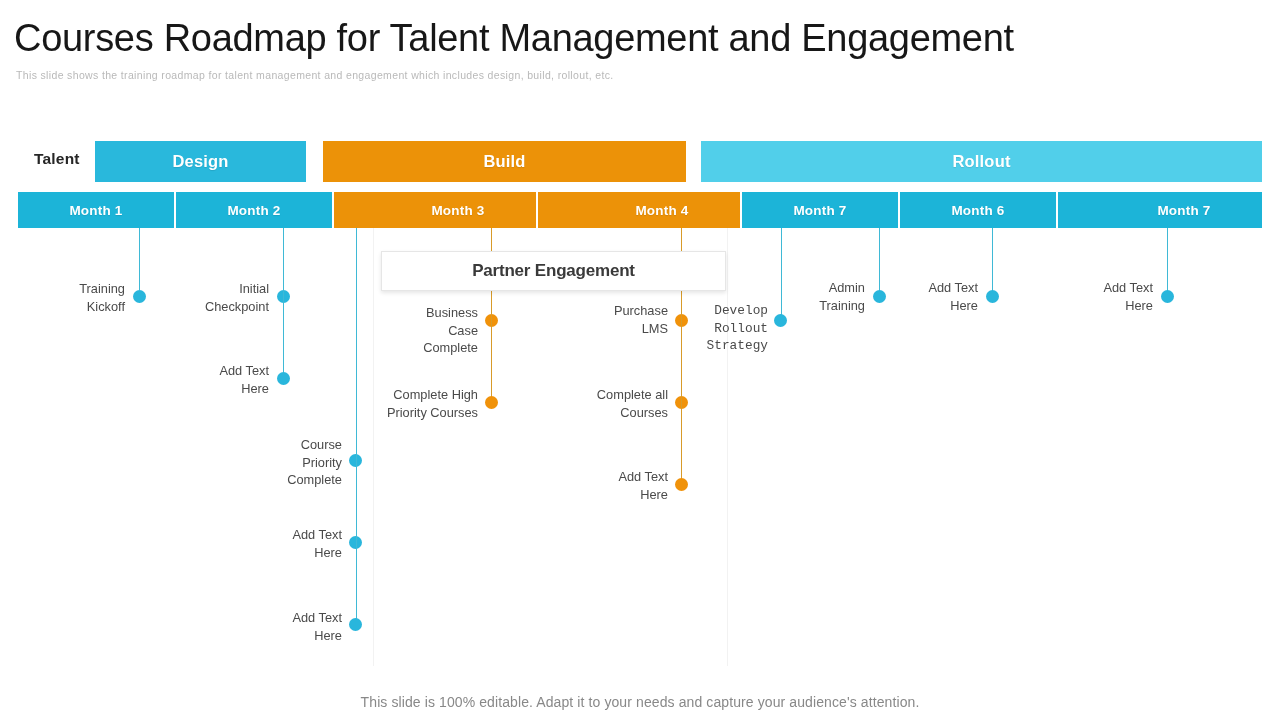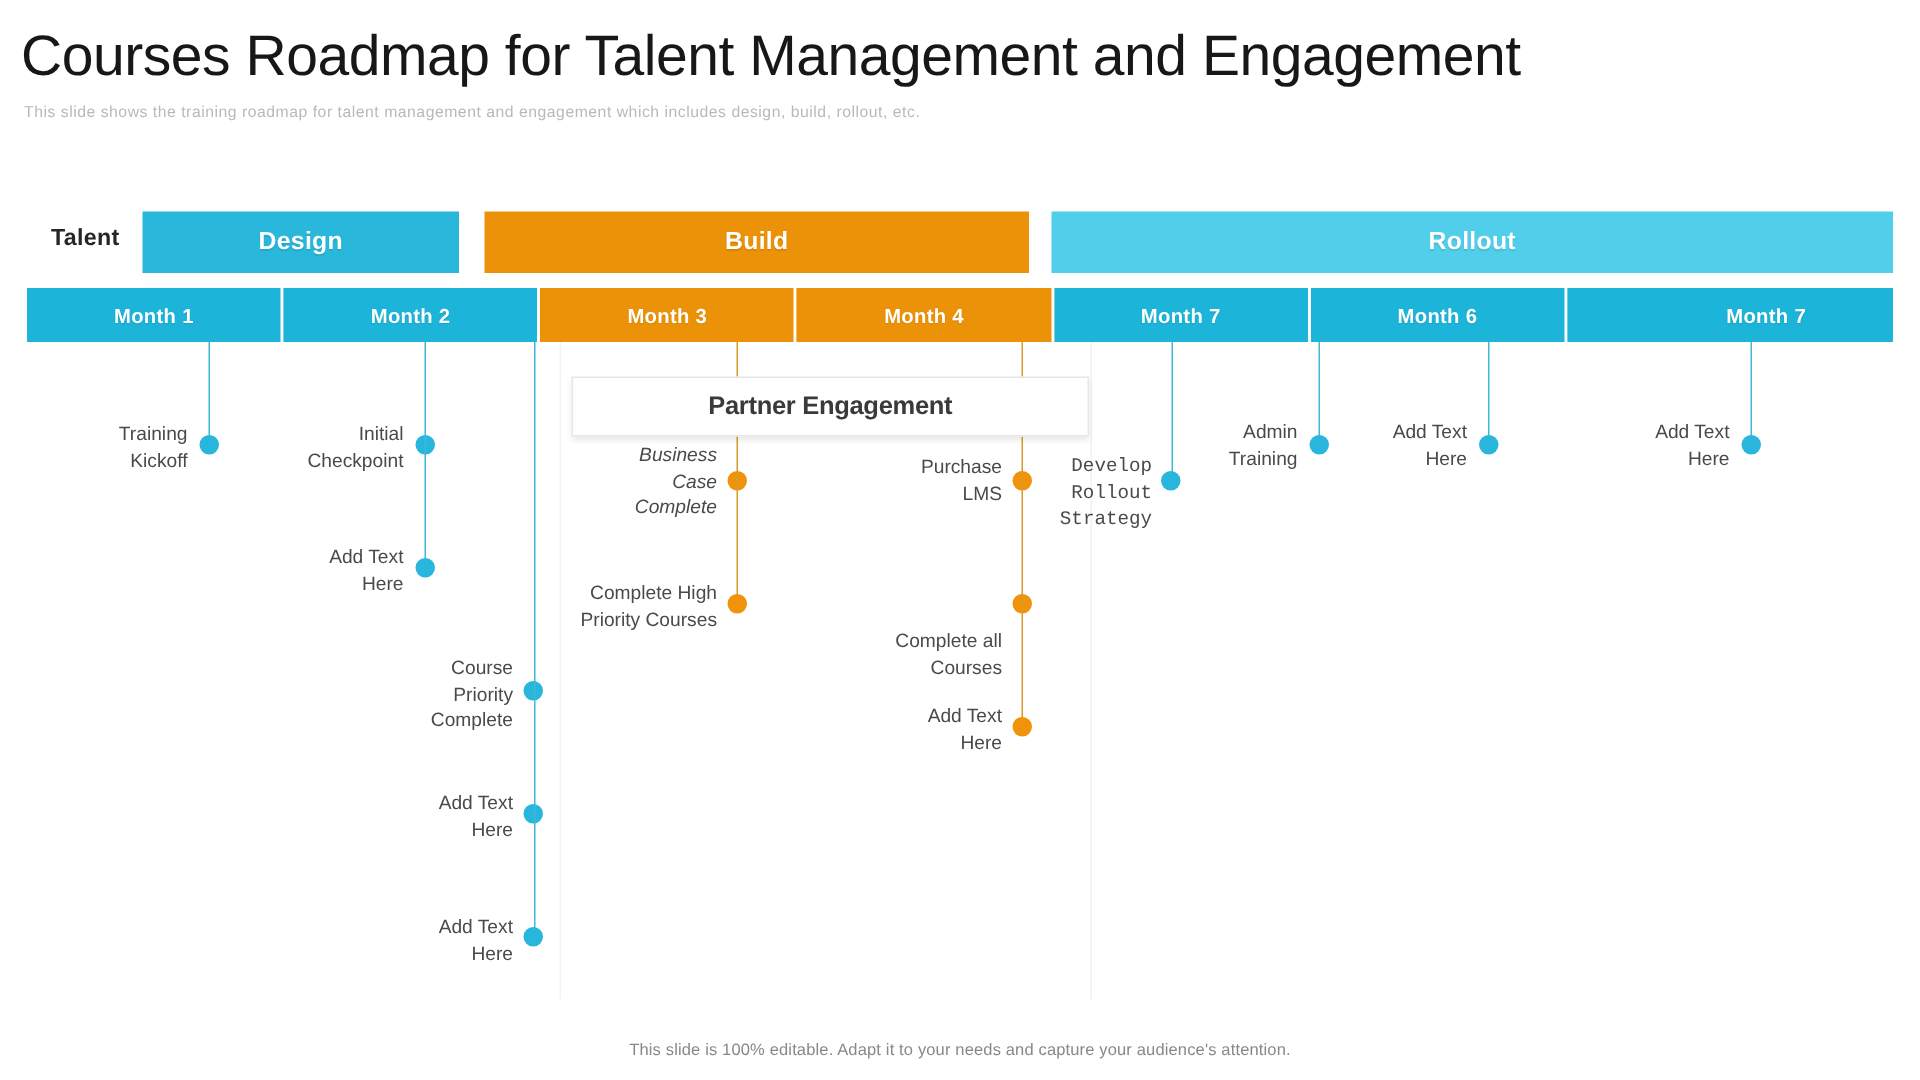--- a/index.html
+++ b/index.html
@@ -81,21 +81,21 @@
     color: #ffffff;
     font-size: 13.5px;
     font-weight: bold;
     letter-spacing: 0.2px;
     border-right: 2px solid #ffffff;
     box-sizing: border-box;
     text-shadow: 0 1px 1px rgba(0,0,0,0.10);
   }
   .month-cell:last-child { border-right: none; padding-left: 48px; }
   .month-cyan   { background: #1cb4d8; }
-  .month-orange { background: #ec9208; }
+  .month-orange { background: #ec9208; padding-left: 46px; }
 
   
   #body-canvas {
     position: absolute;
     left: 0; top: 228px;
     width: 1168px; height: 445px;
   }
   .section-divider {
     position: absolute;
     top: 0;
@@ -150,21 +150,21 @@
     color: #3a3a3a;
     letter-spacing: -0.2px;
   }
 
   
   #footer-note {
     position: absolute;
     left: 0; top: 694px;
     width: 1280px;
     text-align: center;
-    font-size: 11px;
+    font-size: 14px;
     color: #888888;
     letter-spacing: 0.1px;
   }
 </style>
 </head>
 <body>
 
 <div id="slide-title">Courses Roadmap for Talent Management and Engagement</div>
 <div id="slide-subtitle">This slide shows the training roadmap for talent management and engagement which includes design, build, rollout, etc.</div>
 
@@ -216,37 +216,37 @@
   <div class="milestone-label" style="left:212px; top:298px; width:130px;">Add Text
 Here</div>
 
   <div class="connector cyan" style="left:356px; top:308px; height:85px;"></div>
   <div class="dot cyan" style="left:349px; top:390px;"></div>
   <div class="milestone-label" style="left:212px; top:381px; width:130px;">Add Text
 Here</div>
 
   <div class="connector orange" style="left:491px; top:0; height:95px;"></div>
   <div class="dot orange" style="left:485px; top:86px;"></div>
-  <div class="milestone-label" style="left:348px; top:66px; width:130px;font-style:italic;">Business
+  <div class="milestone-label" style="left:348px; top:76px; width:130px;">Business
 Case
 Complete</div>
 
   <div class="connector orange" style="left:491px; top:86px; height:87px;"></div>
   <div class="dot orange" style="left:485px; top:168px;"></div>
   <div class="milestone-label" style="left:328px; top:158px; width:150px;">Complete High
 Priority Courses</div>
 
   <div class="connector orange" style="left:681px; top:0; height:95px;"></div>
   <div class="dot orange" style="left:675px; top:86px;"></div>
   <div class="milestone-label" style="left:538px; top:74px; width:130px;">Purchase
 LMS</div>
 
   <div class="connector orange" style="left:681px; top:86px; height:87px;"></div>
   <div class="dot orange" style="left:675px; top:168px;"></div>
-  <div class="milestone-label" style="left:538px; top:158px; width:130px;margin-top:32px;">Complete all
+  <div class="milestone-label" style="left:538px; top:158px; width:130px;">Complete all
 Courses</div>
 
   <div class="connector orange" style="left:681px; top:168px; height:87px;"></div>
   <div class="dot orange" style="left:675px; top:250px;"></div>
   <div class="milestone-label" style="left:538px; top:240px; width:130px;">Add Text
 Here</div>
 
   <div class="connector cyan" style="left:781px; top:0; height:95px;"></div>
   <div class="dot cyan" style="left:774px; top:86px;"></div>
   <div class="milestone-label" style="left:638px; top:74px; width:130px;font-family:Liberation Mono, monospace;">Develop

